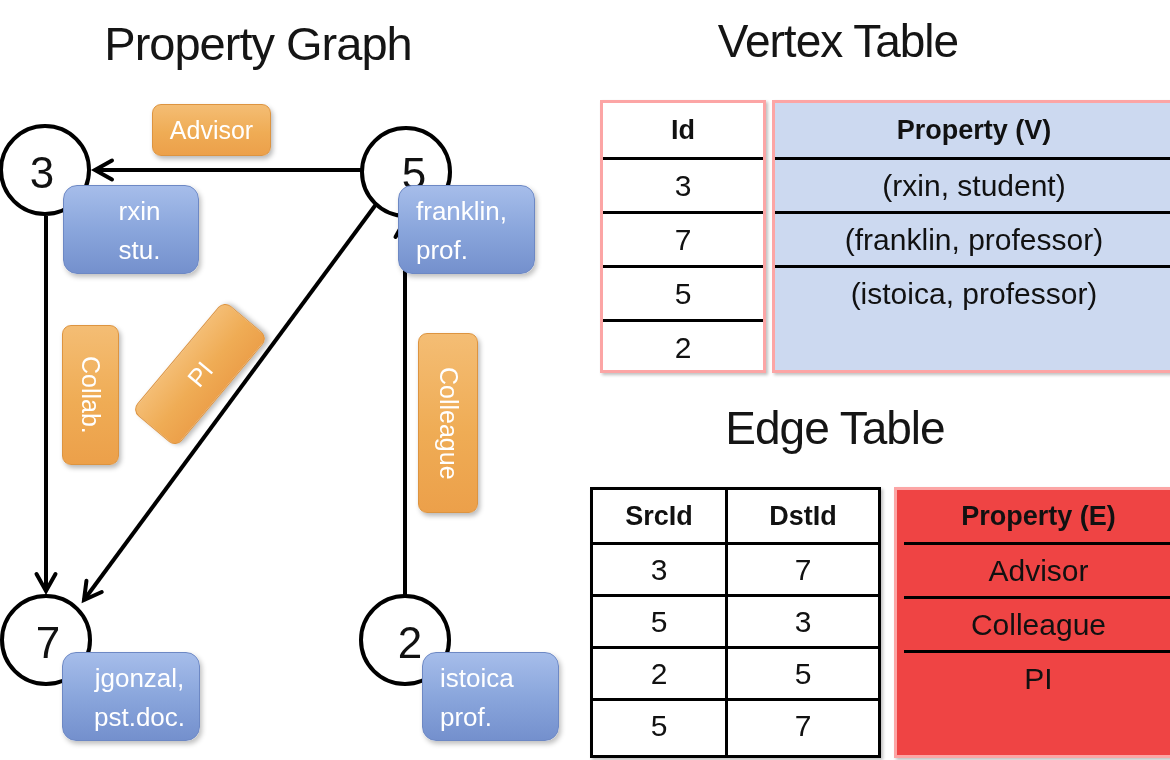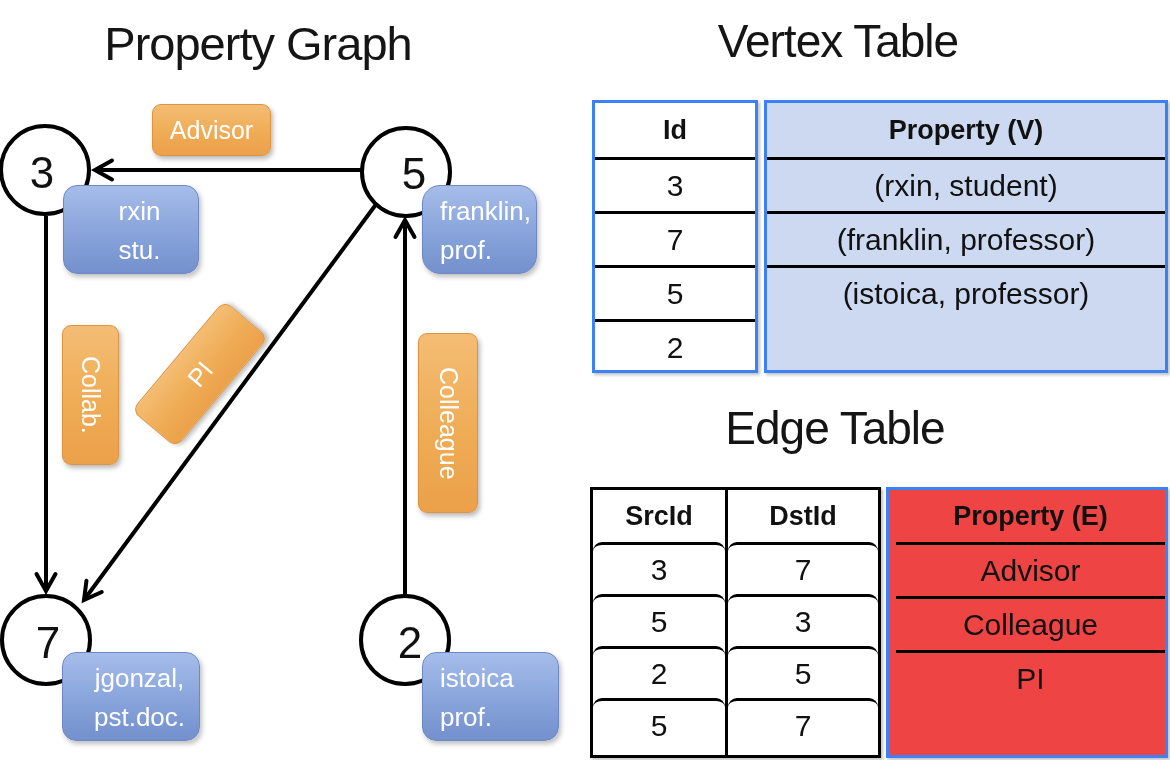--- a/index.html
+++ b/index.html
@@ -17,31 +17,31 @@
     background:linear-gradient(180deg,#f4bd74 0%,#efac55 55%,#eca04a 100%);
     border:1px solid #dd9440;border-radius:9px;color:#fff;font-size:25px;
     box-shadow:2px 3px 5px rgba(0,0,0,0.28);}
   .elabel.vertical{writing-mode:vertical-rl;}
   
   .vbox{position:absolute;border-radius:14px;color:#fff;font-size:26px;line-height:39px;
     background:linear-gradient(180deg,#a6bdea 0%,#8aa6dc 50%,#7490cd 100%);
     border:1px solid #6d88c4;box-shadow:2px 3px 5px rgba(0,0,0,0.25);
     padding:6px 0 0 17px;box-sizing:border-box;}
   
-  .col{position:absolute;border:3px solid #3b82f6;box-sizing:border-box;
-    box-shadow:2px 2px 3px rgba(0,0,0,0.25);}
+  .col{position:absolute;border:3px solid #fca5a5;box-sizing:border-box;
+    box-shadow:2px 2px 3px rgba(0,0,0,0.25);margin-left:8px;}
   .cell{display:flex;align-items:center;justify-content:center;height:51px;
     font-size:30px;font-weight:400;}
   .cell.hd{font-weight:700;font-size:27px;}
   .cell + .cell{border-top:3px solid #000;}
   .srcdst{position:absolute;border:3px solid #000;box-sizing:border-box;display:flex;
     background:#fff;box-shadow:2px 2px 3px rgba(0,0,0,0.25);}
   .srcdst .subcol{flex:1;}
   .srcdst .subcol.first{border-right:3px solid #000;}
-  .srcdst .cell{height:49px;border-radius:9px;}
+  .srcdst .cell{height:49px;}
   .vfill{background:#ccd9f0;text-align:center;}
   .efill{background:#ef4444;padding-left:7px;}
   .wfill{background:#fff;}
 </style>
 </head>
 <body>
 
 <div class="canvas">
 
   <div class="title" style="left:608px;top:14px;width:460px;font-size:46px;">Vertex Table</div>
@@ -71,21 +71,21 @@
 
   <div class="elabel" style="left:152px;top:104px;width:117px;height:50px;">Advisor</div>
   <div class="elabel vertical" style="left:62px;top:325px;width:55px;height:138px;">Collab.</div>
   <div class="elabel" style="left:128px;top:345px;width:142px;height:56px;transform:rotate(-50deg);">PI</div>
   <div class="elabel vertical" style="left:418px;top:333px;width:58px;height:178px;">Colleague</div>
 
   <div class="vbox" style="left:63px;top:185px;width:136px;height:89px;text-align:center;">
     <div>rxin</div>
     <div>stu.</div>
   </div>
-  <div class="vbox" style="left:422px;top:185px;width:115px;height:89px;border-radius:18px;">
+  <div class="vbox" style="left:398px;top:185px;width:137px;height:89px;">
     <div>franklin,</div>
     <div>prof.</div>
   </div>
   <div class="vbox" style="left:62px;top:652px;width:138px;height:89px;text-align:center;">
     <div>jgonzal,</div>
     <div>pst.doc.</div>
   </div>
   <div class="vbox" style="left:422px;top:652px;width:137px;height:89px;">
     <div>istoica</div>
     <div>prof.</div>

